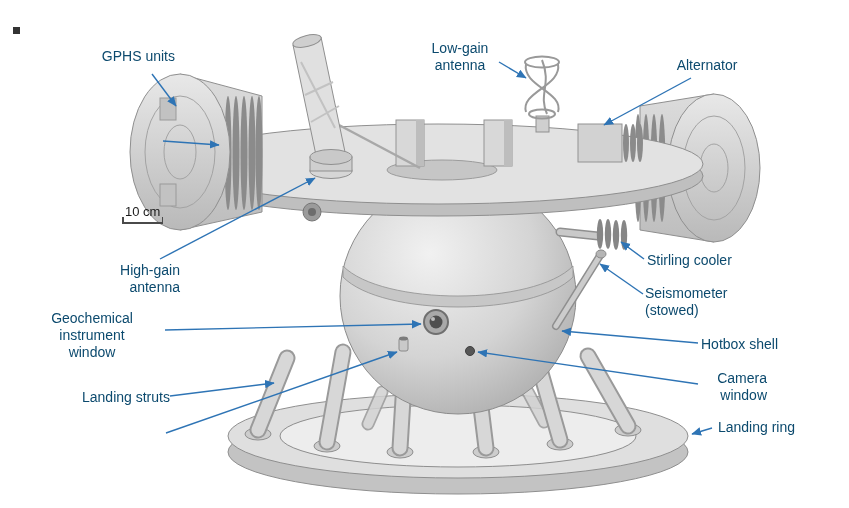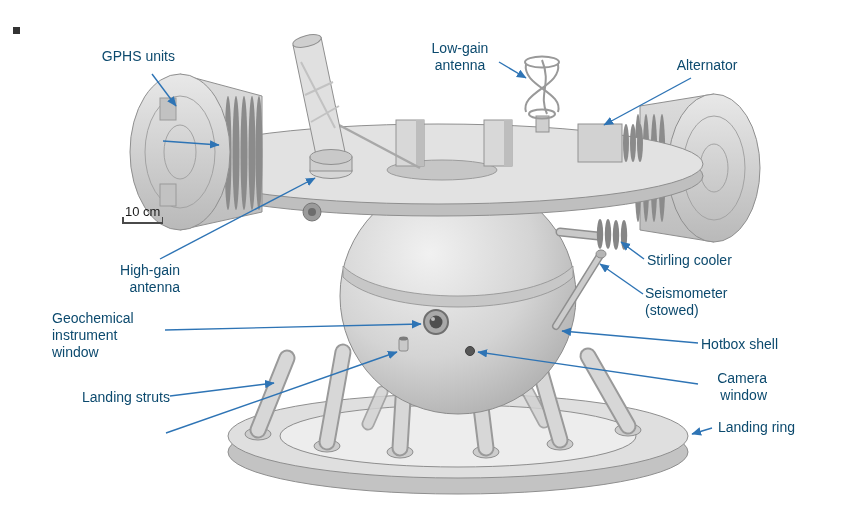--- a/index.html
+++ b/index.html
@@ -228,21 +228,21 @@
   </div>
 
   <div class="lbl" style="left:100px;top:262px;width:80px;text-align:right">High-gain
 antenna</div>
 
   <div class="lbl" style="left:647px;top:252px;width:95px;text-align:left">Stirling cooler</div>
 
   <div class="lbl" style="left:645px;top:285px;width:110px;text-align:left">Seismometer
 (stowed)</div>
 
-  <div class="lbl" style="left:52px;top:310px;width:106px;">Geochemical
+  <div class="lbl" style="left:39px;top:310px;width:106px;text-align:center">Geochemical
 instrument
 window</div>
 
   <div class="lbl" style="left:701px;top:336px;width:85px;text-align:left">Hotbox shell</div>
 
   <div class="lbl" style="left:82px;top:389px;width:88px;text-align:center">Landing struts</div>
 
   <div class="lbl" style="left:701px;top:370px;width:66px;text-align:right">Camera
 window</div>
 

